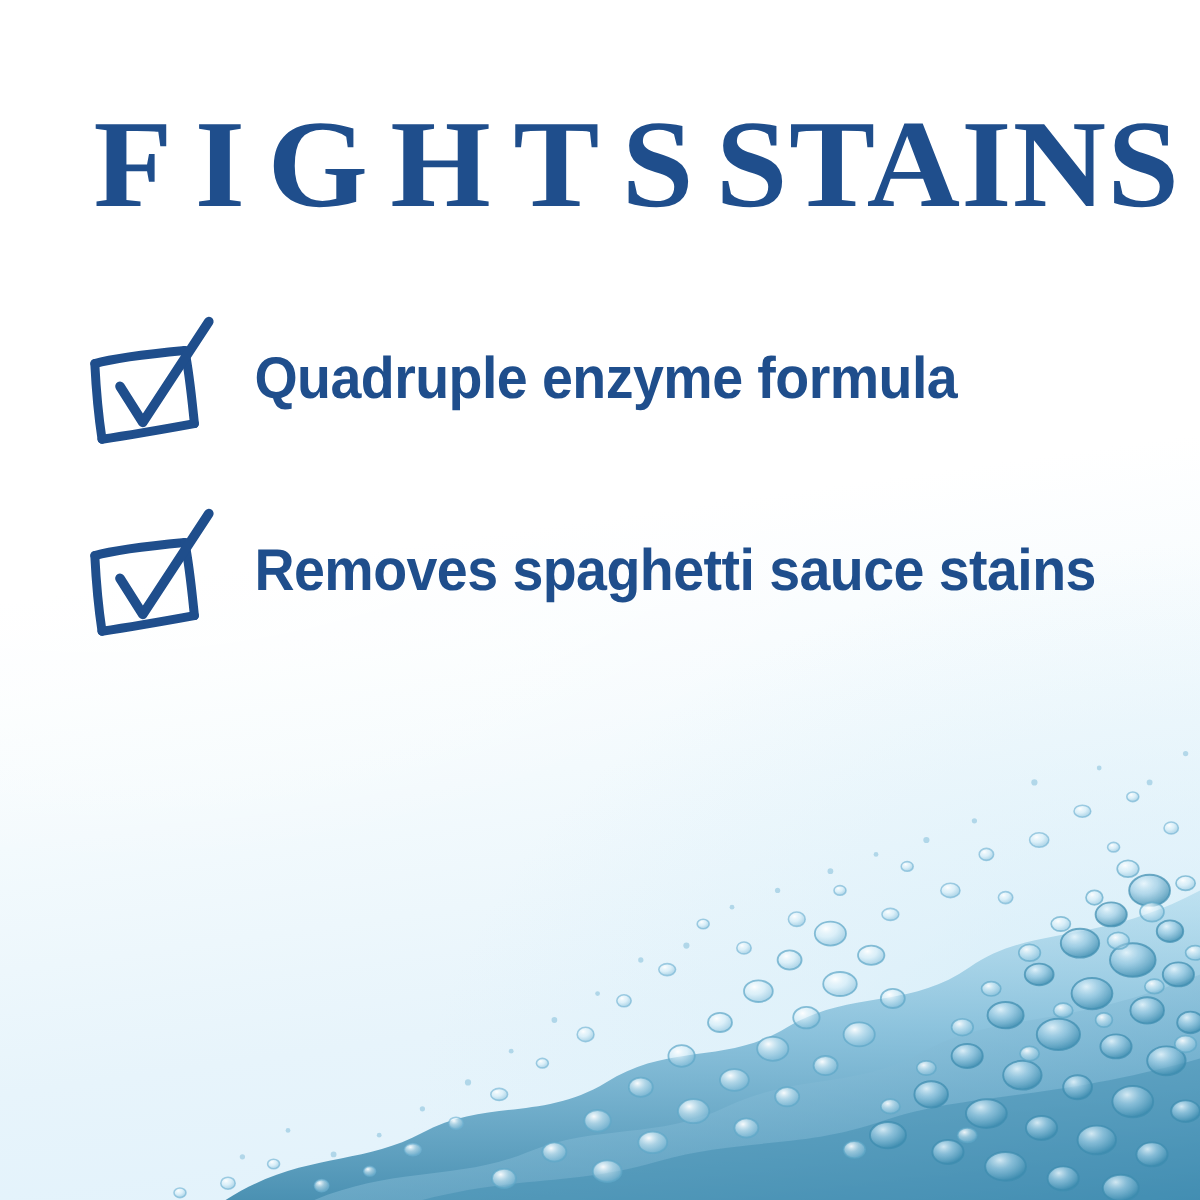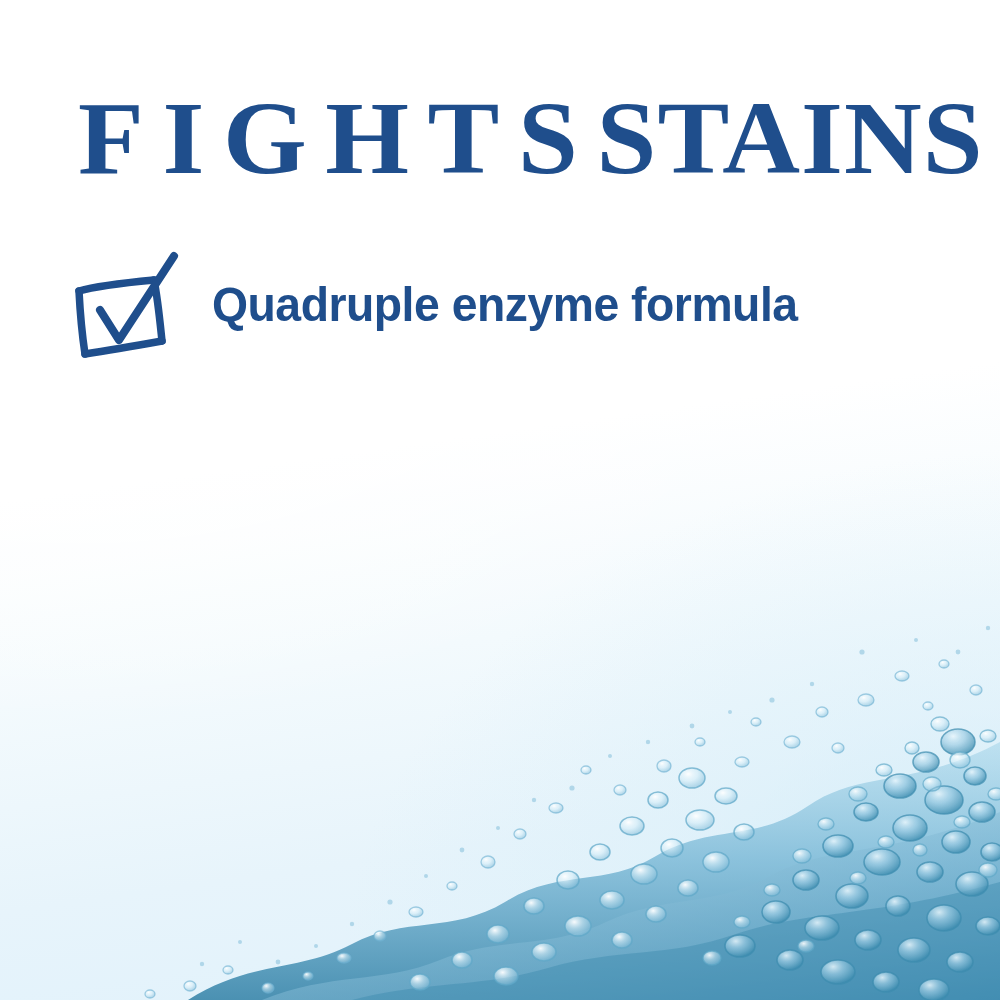--- a/index.html
+++ b/index.html
@@ -48,21 +48,21 @@
     letter-spacing:1px;
     white-space:nowrap;
     transform:scaleX(1.035);
     transform-origin:left center;
   }
   .headline .gap { letter-spacing:18px; }
 
   
   .benefits {
     position:absolute;
-    left:0; top:248px;
+    left:0; top:260px;
     width:1000px;
   }
   .benefit-row {
     position:relative;
     height:160px;
   }
   .check-icon {
     position:absolute;
     left:70px; top:0;
     width:112px; height:118px;
@@ -277,16 +277,30 @@
             <path d="M84 32 C 88 52, 90 74, 92 93"></path>
             <path d="M92 93 C 70 97, 42 102, 15 106"></path>
             <path d="M15 106 C 12 86, 10 63, 9 43"></path>
           </g>
           <path d="M30 62 L 49 92 L 104 8" fill="none" stroke="#1F4E8C" stroke-width="8" stroke-linecap="round" stroke-linejoin="round"></path>
         </svg>
       </span>
       <span class="benefit-text">Quadruple enzyme formula</span>
     </div>
 
+    <div class="benefit-row">
+      <span class="check-icon">
+        <svg viewBox="0 0 112 118" xmlns="http://www.w3.org/2000/svg" aria-hidden="true">
+          <g fill="none" stroke="#1F4E8C" stroke-width="7.5" stroke-linecap="round" stroke-linejoin="round">
+            <path d="M9 43 C 26 38, 52 35, 84 32"></path>
+            <path d="M84 32 C 88 52, 90 74, 92 93"></path>
+            <path d="M92 93 C 70 97, 42 102, 15 106"></path>
+            <path d="M15 106 C 12 86, 10 63, 9 43"></path>
+          </g>
+          <path d="M30 62 L 49 92 L 104 8" fill="none" stroke="#1F4E8C" stroke-width="8" stroke-linecap="round" stroke-linejoin="round"></path>
+        </svg>
+      </span>
+      <span class="benefit-text">Removes spaghetti sauce stains</span>
+    </div>
 
 
   </div>
 </div>
 
 </body></html>

